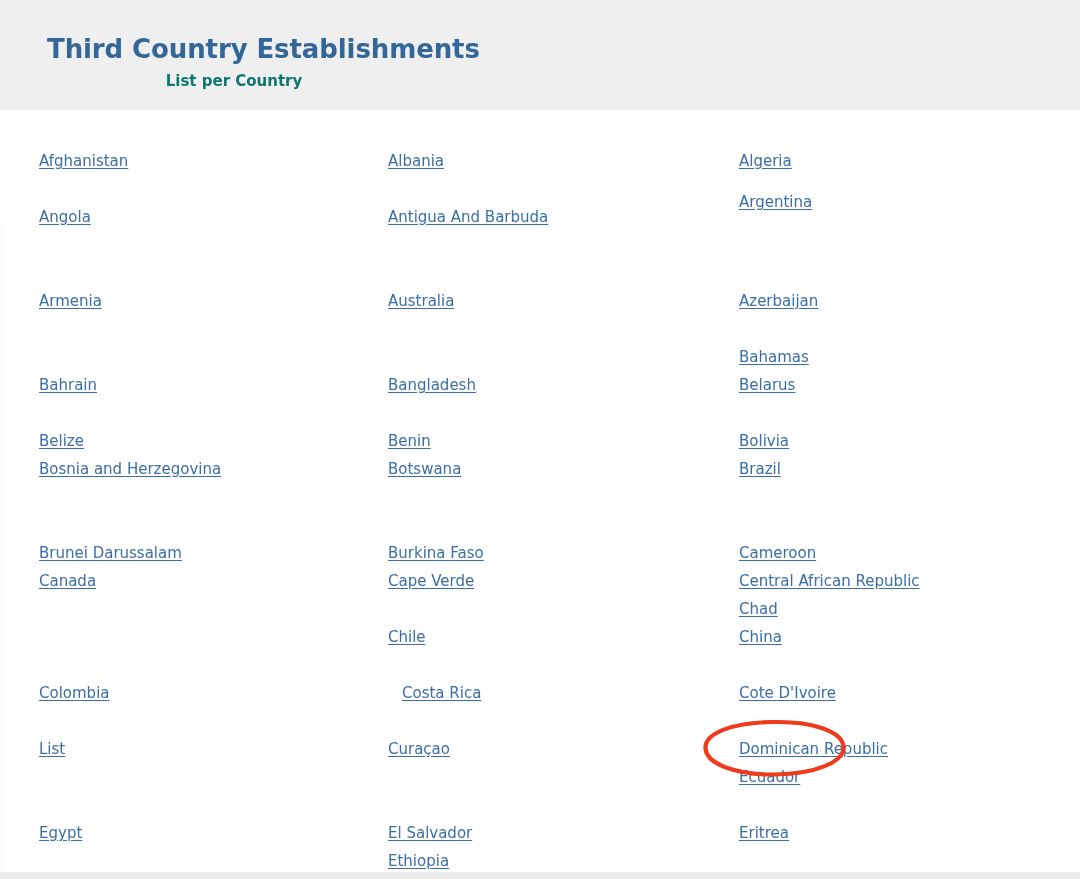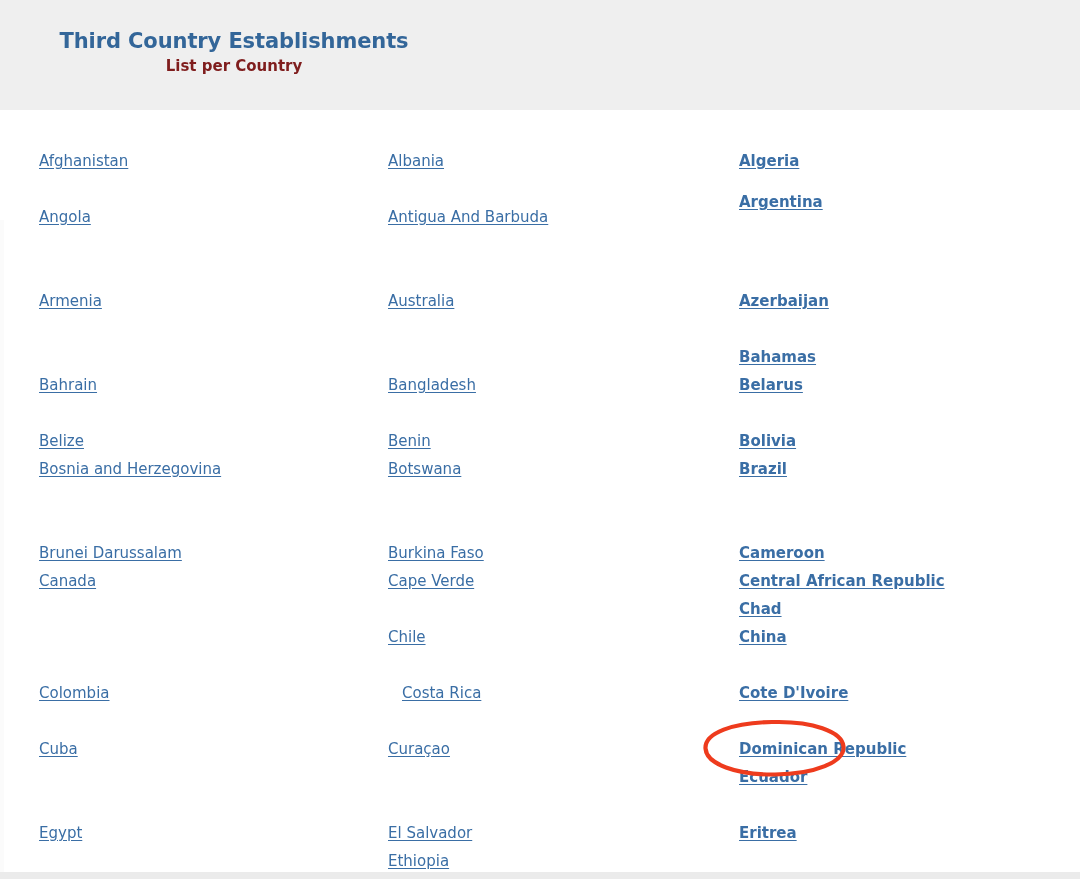--- a/index.html
+++ b/index.html
@@ -26,32 +26,32 @@
     box-sizing: border-box;
   }
   .header-inner {
     position: absolute;
     left: 39px;
     top: 28px;
     width: 390px;
     text-align: center;
   }
   .page-title {
-    font-size: 21px;
+    font-size: 26px;
     font-weight: bold;
     color: #336699;
     letter-spacing: -0.1px;
     line-height: 26px;
-    margin: 0;
+    margin: 8px;
     white-space: nowrap;
   }
   .page-subtitle {
     font-size: 15px;
     font-weight: bold;
-    color: #7f1d1d;
+    color: #0f766e;
     line-height: 22px;
     margin: 0;
     margin-top: 1px;
     white-space: nowrap;
   }
 
   
   .content {
     position: absolute;
     left: 0;
@@ -71,21 +71,21 @@
   }
 
   .col {
     position: absolute;
     top: 0;
     width: 330px;
     height: 602px;
   }
   .col-1 { left: 39px; }
   .col-2 { left: 388px; }
-  .col-3 { left: 739px; font-weight: bold; }
+  .col-3 { left: 739px; }
 
   .country-link {
     position: absolute;
     left: 0;
     display: inline-block;
     font-size: 15px;
     line-height: 20px;
     color: #3a6ea5;
     text-decoration: underline;
     text-underline-offset: 2px;
@@ -142,21 +142,21 @@
     <div class="col col-1">
         <a class="country-link" style="top: 41px;">Afghanistan</a>
         <a class="country-link" style="top: 97px;">Angola</a>
         <a class="country-link" style="top: 181px;">Armenia</a>
         <a class="country-link" style="top: 265px;">Bahrain</a>
         <a class="country-link" style="top: 321px;">Belize</a>
         <a class="country-link" style="top: 349px;">Bosnia and Herzegovina</a>
         <a class="country-link" style="top: 433px;">Brunei Darussalam</a>
         <a class="country-link" style="top: 461px;">Canada</a>
         <a class="country-link" style="top: 573px;">Colombia</a>
-        <a class="country-link" style="top: 629px;">Cuba</a>
+        <a class="country-link" style="top: 629px;">List</a>
         <a class="country-link" style="top: 713px;">Egypt</a>
       </div>
     <div class="col col-2">
         <a class="country-link" style="top: 41px;">Albania</a>
         <a class="country-link" style="top: 97px;">Antigua And Barbuda</a>
         <a class="country-link" style="top: 181px; text-align: center;">Australia</a>
         <a class="country-link" style="top: 265px;">Bangladesh</a>
         <a class="country-link" style="top: 321px;">Benin</a>
         <a class="country-link" style="top: 349px;">Botswana</a>
         <a class="country-link" style="top: 433px;">Burkina Faso</a>

